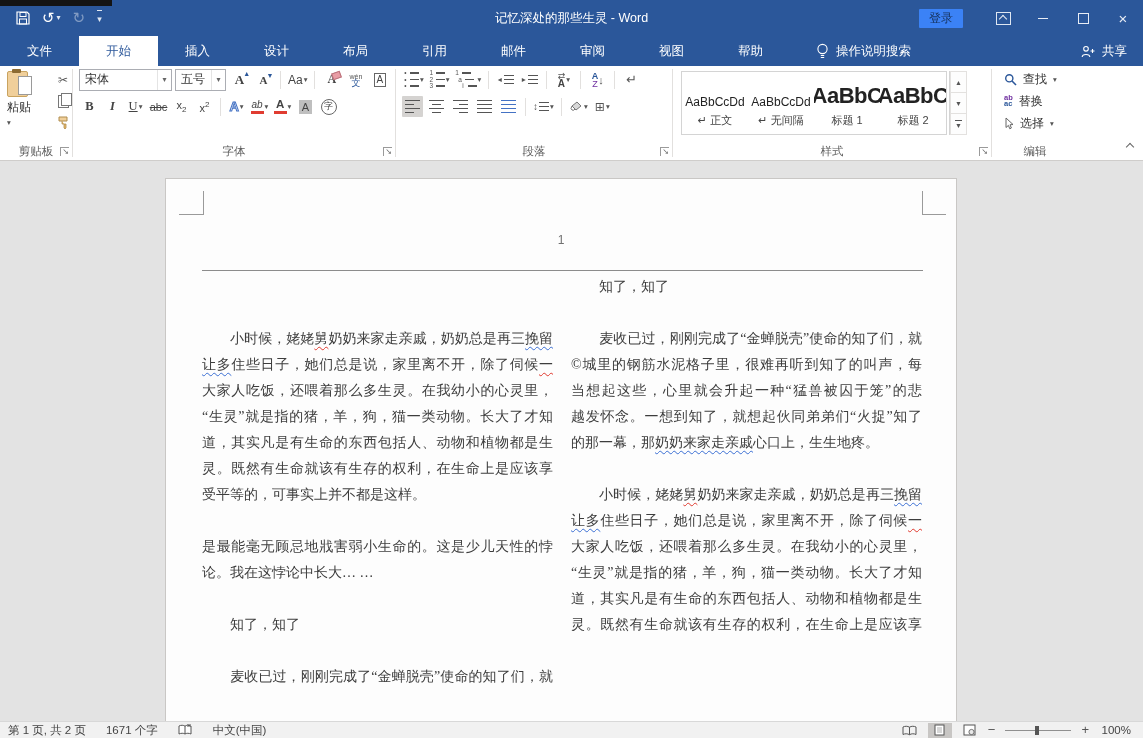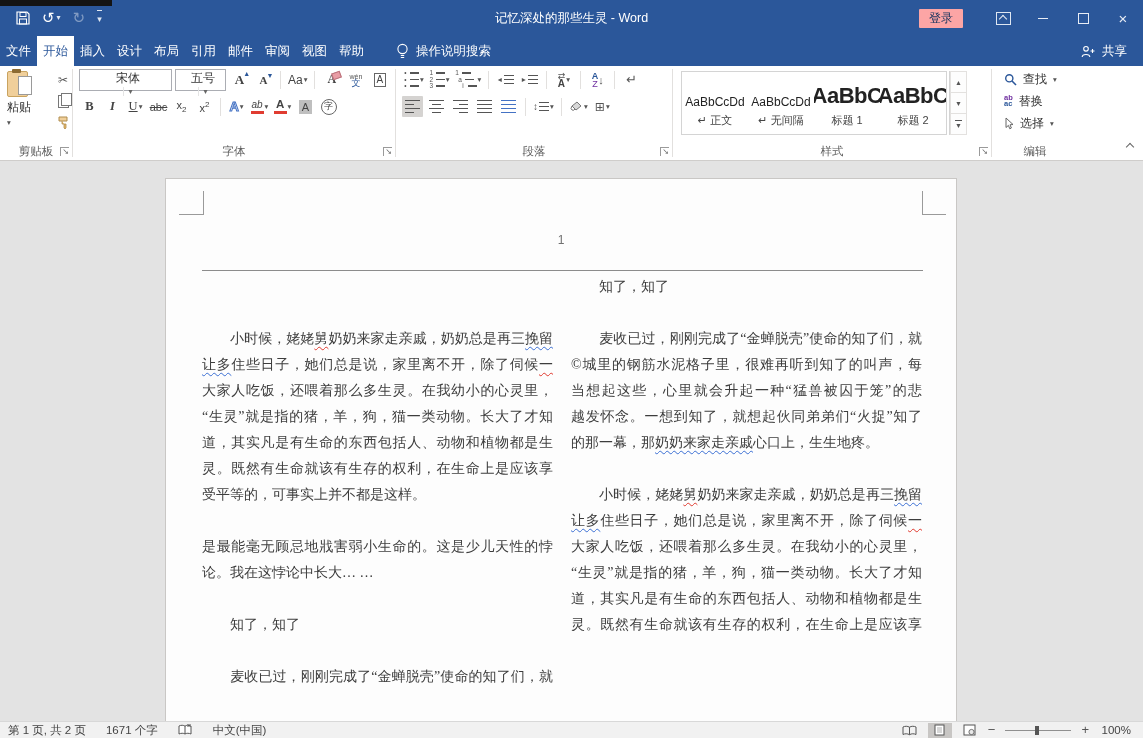--- a/index.html
+++ b/index.html
@@ -10,33 +10,33 @@
 
   
   .titlebar{position:absolute;left:0;top:0;right:0;height:36px;background:#2b579a;display:flex;align-items:center;color:#fff;}
   .qat{display:flex;align-items:center;gap:12px;padding-left:16px;z-index:2;}
   .qbtn{display:flex;align-items:center;color:#fff;font-size:15px;line-height:14px;cursor:default;}
   .qbtn .car{font-size:8px;margin-left:2px;color:#dfe7f2;}
   .qbtn.dim{opacity:.4;}
   .qat-more{display:inline-block;font-size:9px;color:#dfe7f2;border-top:1px solid #dfe7f2;padding-top:1px;}
   .title{position:absolute;left:0;right:0;text-align:center;font-size:12.5px;color:#fff;}
   .title-right{margin-left:auto;display:flex;align-items:center;height:100%;z-index:2;}
-  .signin{height:19px;padding:0 10px;margin-right:20px;background:#fca5a5;color:#17335e;font-size:12px;
+  .signin{height:19px;padding:0 10px;margin-right:20px;background:#3b82f6;color:#17335e;font-size:12px;
     border:none;border-radius:1px;display:flex;align-items:center;}
   .winbtn{width:40px;height:100%;display:flex;align-items:center;justify-content:center;color:#e8edf5;font-size:13px;background:transparent;border:none;}
   .rdo-box{width:13px;height:11px;border:1px solid #dfe7f2;display:inline-flex;align-items:center;justify-content:center;}
   .chev{display:inline-block;width:5px;height:5px;border-left:1.4px solid currentColor;border-bottom:1.4px solid currentColor;}
   .chev.up{transform:rotate(135deg);margin-top:2px;}
   .maxbox{width:9px;height:9px;border:1px solid #e8edf5;display:inline-block;}
   .minbar{width:10px;height:1px;background:#e8edf5;display:inline-block;}
 
   
   .tabrow{position:absolute;top:36px;left:0;right:0;height:30px;background:#2b579a;display:flex;align-items:stretch;color:#fff;font-size:12.5px;}
   .tabs{display:flex;align-items:stretch;}
-  .tab{padding:0 6px;display:flex;align-items:center;cursor:default;}
+  .tab{padding:0 27px;display:flex;align-items:center;cursor:default;}
   .tab.active{background:#fff;color:#2b579a;}
   .tellme{display:flex;align-items:center;gap:7px;margin-left:10px;padding-left:16px;}
   .share{margin-left:auto;display:flex;align-items:center;gap:6px;padding-right:16px;}
 
   
   .ribbon{position:absolute;top:66px;left:0;right:0;height:94px;background:#fff;border-bottom:1px solid #cfcdcb;display:flex;color:#444;}
   .group{position:relative;display:flex;flex-direction:column;flex:none;}
   .gbody{flex:1;}
   .glabel{height:18px;font-size:11.5px;color:#5e5e5e;display:flex;align-items:center;justify-content:center;position:relative;}
   .launcher{position:absolute;right:3px;bottom:4px;width:8px;height:8px;border-left:1px solid #9a9a9a;border-top:1px solid #9a9a9a;
@@ -50,21 +50,21 @@
   .clip::before{content:"";position:absolute;top:-3px;left:4px;width:9px;height:4px;background:#8d6b32;border-radius:1px;}
   .clip::after{content:"";position:absolute;right:-5px;top:4px;width:12px;height:17px;background:#fff;border:1px solid #9a9a9a;}
   .clipmini{display:flex;flex-direction:column;gap:5px;margin-left:6px;margin-top:1px;}
   .mbtn{width:18px;height:16px;display:flex;align-items:center;justify-content:center;font-size:12px;color:#555;}
   .copyic{width:9px;height:11px;border:1px solid #777;background:#fff;position:relative;}
   .copyic::after{content:"";position:absolute;left:2px;top:-3px;width:9px;height:11px;border:1px solid #777;background:#fff;}
   .brushic{width:12px;height:13px;}
 
   
   .frow{display:flex;align-items:center;padding-left:6px;height:26px;gap:1px;}
-  .combo{height:20px;border:1px solid #abadb3;background:#fff;display:flex;align-items:center;font-size:12px;color:#333;padding-left:5px;flex-direction:column;}
+  .combo{height:20px;border:1px solid #abadb3;background:#fff;display:flex;align-items:center;font-size:12px;color:#333;padding-left:5px;}
   .combo .dd{width:13px;height:100%;display:flex;align-items:center;justify-content:center;color:#666;font-size:8px;margin-left:4px;border-left:1px solid #e4e4e4;}
   .rbtn{min-width:19px;height:21px;display:flex;align-items:center;justify-content:center;font-size:12.5px;color:#444;padding:0 1px;}
   .rbtn .car{font-size:7.5px;color:#555;margin-left:1px;}
   .vline{width:1px;height:18px;background:#e2e0de;margin:0 3px;}
   .serifb{font-family:"Liberation Serif",serif;font-weight:bold;}
   .serifi{font-family:"Liberation Serif",serif;font-style:italic;font-weight:bold;}
   .undl{text-decoration:underline;}
   .strike{text-decoration:line-through;font-size:11px;}
   .subsup{font-size:11px;}
   .subsup sub,.subsup sup{font-size:8px;}

